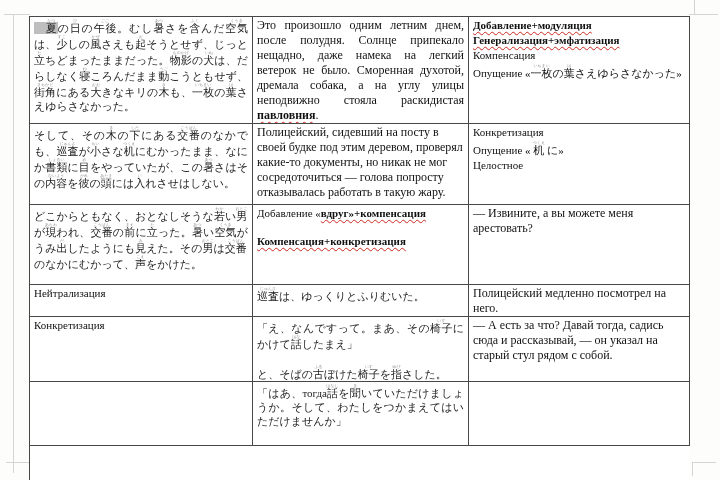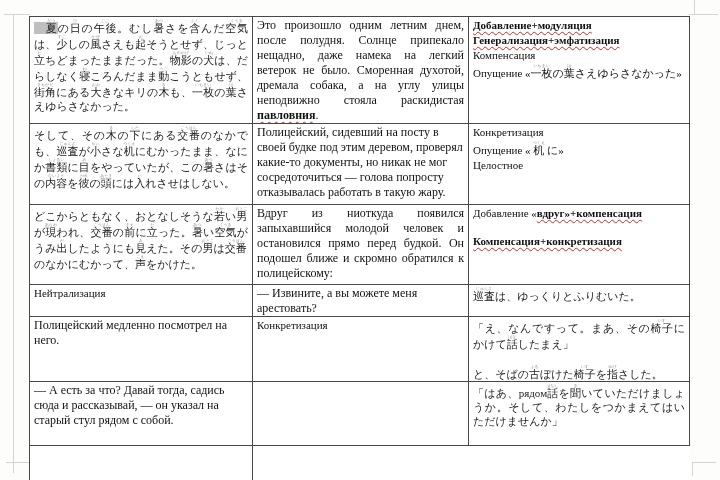--- a/index.html
+++ b/index.html
@@ -69,50 +69,47 @@
         <div class="para"><span>Полицейский, сидевший на посту в своей будке под этим деревом, проверял какие-то документы, но никак не мог сосредоточиться — голова попросту отказывалась работать в такую жару.</span></div>
       </div>
       <div class="cell notes row1">
         <div class="para"><span>Конкретизация</span></div>
         <div class="para"><span>Опущение « </span><ruby>机<rt>つくえ</rt></ruby><span> に»</span></div>
         <div class="para"><span>Целостное</span></div>
       </div>
       <div class="cell ja row2">
         <div class="para"><span>どこからともなく、おとなしそうな</span><ruby>若<rt>わか</rt></ruby><span>い</span><ruby>男<rt>おとこ</rt></ruby><span>が</span><ruby>現<rt>あらわ</rt></ruby><span>われ、</span><ruby>交番<rt>こうばん</rt></ruby><span>の</span><ruby>前<rt>まえ</rt></ruby><span>に</span><ruby>立<rt>た</rt></ruby><span>った。</span><ruby>暑<rt>あつ</rt></ruby><span>い</span><ruby>空気<rt>くうき</rt></ruby><span>がうみ</span><ruby>出<rt>だ</rt></ruby><span>したようにも</span><ruby>見<rt>み</rt></ruby><span>えた。その</span><ruby>男<rt>おとこ</rt></ruby><span>は</span><ruby>交番<rt>こうばん</rt></ruby><span>のなかにむかって、</span><ruby>声<rt>こえ</rt></ruby><span>をかけた。</span></div>
       </div>
-      <div class="cell ru row2">
-        <div class="para"><span>Вдруг из ниоткуда появился запыхавшийся молодой человек и остановился прямо перед будкой. Он подошел ближе и скромно обратился к полицейскому:</span></div>
-      </div>
       <div class="cell notes row2">
         <div class="para"><span>Добавление «</span><span class="sp">вдруг»+компенсация</span></div>
         <div class="para empty"></div>
         <div class="para"><span class="sp">Компенсация+конкретизация</span></div>
       </div>
+      <div class="cell ru row3">
+        <div class="para"><span>— Извините, а вы можете меня арестовать?</span></div>
+      </div>
       <div class="cell notes row3">
         <div class="para"><span>Нейтрализация</span></div>
-      </div>
-      <div class="cell ru row3">
-        <div class="para"><span>— Извините, а вы можете меня арестовать?</span></div>
       </div>
       <div class="cell ja row4">
         <div class="para"><ruby>巡査<rt>じゅんさ</rt></ruby><span>は、ゆっくりとふりむいた。</span></div>
       </div>
       <div class="cell ru row4">
         <div class="para"><span>Полицейский медленно посмотрел на него.</span></div>
       </div>
       <div class="cell notes row4">
         <div class="para"><span>Конкретизация</span></div>
       </div>
       <div class="cell ja row5">
         <div class="para"><span>「え、なんですって。まあ、その</span><ruby>椅子<rt>いす</rt></ruby><span>にかけて</span><ruby>話<rt>はな</rt></ruby><span>したまえ」</span></div>
         <div class="para empty"></div>
         <div class="para"><span>と、そばの</span><ruby>古<rt>ふる</rt></ruby><span>ぼけた</span><ruby>椅子<rt>いす</rt></ruby><span>を</span><ruby>指<rt>ゆび</rt></ruby><span>さした。</span></div>
       </div>
       <div class="cell ru row5">
         <div class="para"><span>— А есть за что? Давай тогда, садись сюда и рассказывай, — он указал на старый стул рядом с собой.</span></div>
       </div>
       <div class="cell notes row5"></div>
       <div class="cell ja row6">
-        <div class="para"><span>「はあ、рядом</span><ruby>話<rt>はなし</rt></ruby><span>を</span><ruby>聞<rt>き</rt></ruby><span>いていただけましょうか。そして、わたしをつかまえてはいただけませんか」</span></div>
+        <div class="para"><span>「はあ、тогда</span><ruby>話<rt>はなし</rt></ruby><span>を</span><ruby>聞<rt>き</rt></ruby><span>いていただけましょうか。そして、わたしをつかまえてはいただけませんか」</span></div>
       </div>
       <div class="cell notes row6"></div>
     </div>
 </div>
 
 </body></html>

